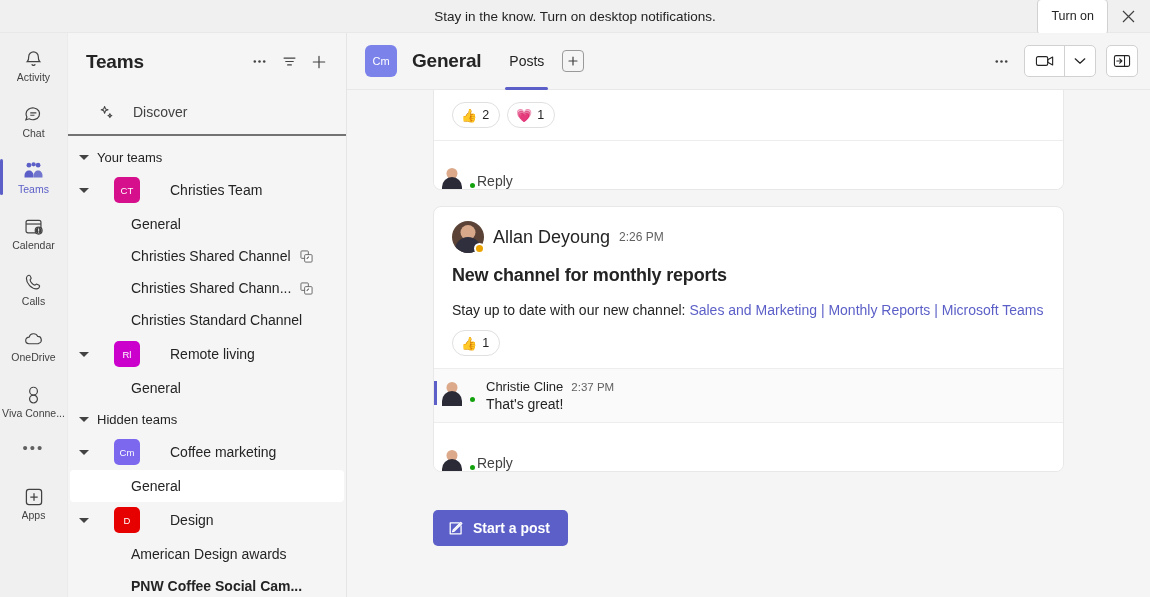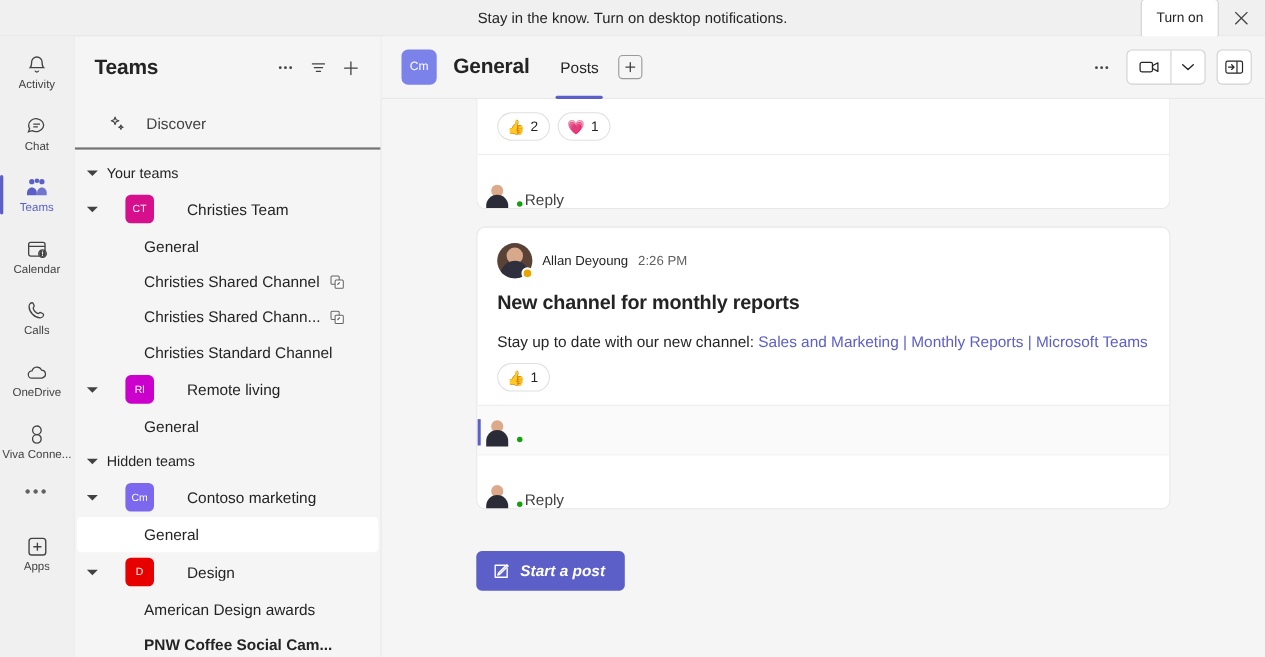--- a/index.html
+++ b/index.html
@@ -189,21 +189,21 @@
     width: 26px; height: 20px; border-radius: 13px 13px 0 0; background: #3b3b4a;
   }
   .avatar.dark { background: #5a4336; }
   .avatar.dark::before { background: #d8a88a; }
   .avatar.dark::after { background: #2f2f3d; }
   .presence {
     position: absolute; right: -1px; bottom: -1px; width: 11px; height: 11px;
     border-radius: 50%; border: 2px solid #fff;
   }
   .presence.away { background: #eaa300; }
-  .author { font-size: 12px; color: #242424; font-weight: 400; }
+  .author { font-size: 18px; color: #242424; font-weight: 400; }
   .timestamp { font-size: 12px; color: #616161; }
   .post-subject { font-size: 18px; font-weight: 700; color: #242424; margin-bottom: 14px; letter-spacing: -0.2px; }
   .post-text { font-size: 14px; color: #242424; line-height: 20px; }
   .post-link { color: #5b5fc7; text-decoration: none; cursor: pointer; }
 
   .reactions { display: flex; gap: 7px; padding: 0 18px 12px 18px; }
   .reaction {
     height: 26px; border: 1px solid #e0e0e0; border-radius: 13px; background: #fff;
     display: inline-flex; align-items: center; gap: 5px; padding: 0 10px 0 8px; cursor: pointer;
     font-size: 12.5px; color: #242424;
@@ -241,21 +241,21 @@
     border-top: 1px solid #ededed; height: 49px; display: flex; align-items: flex-end;
     gap: 1px; padding: 0 18px; cursor: pointer; background: #fff;
   }
   .reply-box .presence-sm { border-color: #fff; }
   .reply-label { font-size: 14px; color: #424242; }
 
   .start-post-btn {
     margin: 22px 0 0 0; height: 36px; background: #5b5fc7; color: #fff;
     border: none; border-radius: 5px; display: inline-flex; align-items: center;
     gap: 9px; padding: 0 18px 0 14px; font-size: 14px; font-weight: 700;
-    cursor: pointer; font-family: inherit; font-style: italic;
+    cursor: pointer; font-family: inherit;
   }
 
   svg { display: block; }
 </style>
 </head>
 <body>
 
 <div class="app">
 
   <div class="banner">
@@ -449,21 +449,21 @@
         </div>
 
         <div class="group-row">
           <span class="caret"></span>
           <span class="group-label">Hidden teams</span>
         </div>
 
         <div class="team-row">
           <span class="caret"></span>
           <span class="team-avatar" style="background:#7b68ee">Cm</span>
-          <span class="team-name">Contoso marketing</span>
+          <span class="team-name">Coffee marketing</span>
         </div>
 
         <div class="channel-row selected">
           <span class="channel-name">General</span>
         </div>
 
         <div class="team-row">
           <span class="caret"></span>
           <span class="team-avatar" style="background:#e60000">D</span>
           <span class="team-name">Design</span>
@@ -575,20 +575,27 @@
                 <span>1</span>
               </span>
             </div>
 
             <div class="reply-item">
               <span class="reply-bar"></span>
               <span class="reply-avatar-sm">
                 <span class="avatar-sm"></span>
                 <span class="presence-sm"></span>
               </span>
+              <div class="reply-content">
+                <div class="reply-head">
+                  <span class="reply-author">Christie Cline</span>
+                  <span class="reply-time">2:37 PM</span>
+                </div>
+                <div class="reply-text">That's great!</div>
+              </div>
             </div>
 
             <div class="reply-box">
               <span class="reply-avatar-sm">
                 <span class="avatar-sm"></span>
                 <span class="presence-sm"></span>
               </span>
               <span class="reply-label">Reply</span>
             </div>
           </div>

